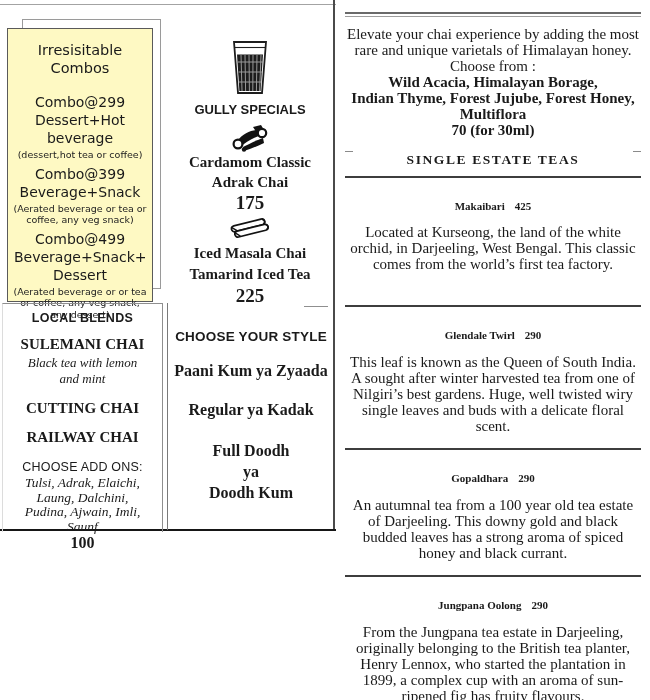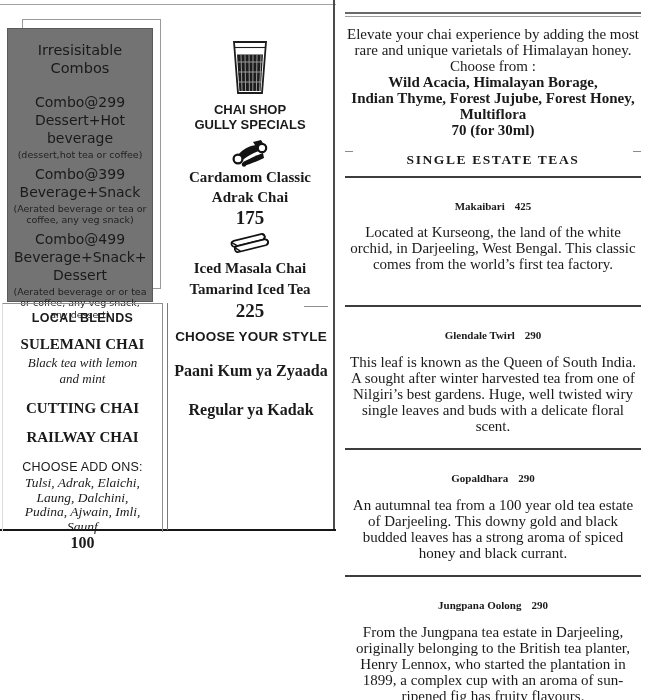--- a/index.html
+++ b/index.html
@@ -13,21 +13,21 @@
   .ctr{text-align:center;}
 
   
   #top-rule-left{left:0;top:4px;width:336px;border-top:1px solid #a3a3a3;}
   #page-divider{left:333px;top:0;width:0;height:531px;border-left:2px solid #4a4a4a;}
   #bottom-rule-left{left:0;top:529px;width:336px;border-top:2px solid #161616;}
 
   
   #combos-back{left:22px;top:19px;width:137px;height:268px;border:1px solid #9a9a9a;background:#fff;}
   #combos-box{
-    left:7px;top:28px;width:144px;height:264px;border:1px solid #5a5a5a;background:#737373;
+    left:7px;top:28px;width:144px;height:264px;border:1px solid #5a5a5a;background:#fef9c3;
     font-family:"DejaVu Sans", sans-serif;text-align:center;padding-top:8px;
   }
   .c-title{font-size:14.5px;line-height:18px;margin:4px 2px 16px;}
   .c-combo{font-size:14px;line-height:18px;margin-top:4px;}
   .c-name{font-size:14px;line-height:18px;padding:0 6px;}
   .c-note{font-size:9.5px;line-height:11.5px;margin:2px 4px 2px;color:#222;}
 
   
   #local-blends{
     left:2px;top:303px;width:159px;height:228px;
@@ -138,21 +138,20 @@
         <line x1="18" y1="15" x2="18.6" y2="51"></line>
       <line x1="22" y1="15" x2="22.4" y2="51"></line>
         <line x1="26" y1="15" x2="25.8" y2="51"></line>
       <line x1="30" y1="15" x2="29.4" y2="51"></line>
         <line x1="34" y1="15" x2="32.6" y2="51"></line>
       <line x1="11" y1="22" x2="35.4" y2="22"></line>
         <line x1="11.6" y1="32" x2="34.8" y2="32"></line>
         <line x1="12.2" y1="42" x2="34" y2="42"></line>
     </g>
   </svg>
-  <div class="ms-heading">CHAI SHOP</div>
   <div class="ms-heading">GULLY SPECIALS</div>
 
   <svg id="spices" width="38" height="29" viewBox="0 0 38 29">
     <path d="M6 17 C12 10 20 6 27 6 L30 11 C22 14 14 19 9 23 Z" fill="#121212"></path>
     <path d="M12 23 C18 20 26 16 32 14 L33 19 C27 22 19 25 13 27 Z" fill="#121212"></path>
     <path d="M22 3 L30 1 L33 6 L26 9 Z" fill="#121212"></path>
     <circle cx="31" cy="9" r="4.2" fill="#fff" stroke="#121212" stroke-width="2.2"></circle>
     <circle cx="7" cy="20" r="4.4" fill="#fff" stroke="#121212" stroke-width="2.2"></circle>
     <circle cx="13" cy="25.5" r="2.2" fill="#121212"></circle>
   </svg>
@@ -172,20 +171,25 @@
   <div class="ms-item iced">Iced Masala Chai</div>
   <div class="ms-item iced">Tamarind Iced Tea</div>
   <div class="ms-price">225</div>
 </div>
 
 <div class="abs" id="style-panel">
   <div id="style-top-dash"></div>
   <div class="st-heading">CHOOSE YOUR STYLE</div>
   <div class="st-option o1">Paani Kum ya Zyaada</div>
   <div class="st-option o2">Regular ya Kadak</div>
+  <div class="st-option o3">
+    <div>Full Doodh</div>
+    <div>ya</div>
+    <div>Doodh Kum</div>
+  </div>
 </div>
 
 <div class="abs" id="right-page">
   <div class="double-rule"></div>
 
   <p class="honey-intro">Elevate your chai experience by adding the most rare and unique varietals of Himalayan honey.</p>
   <div class="honey-choose">Choose from :</div>
   <div class="honey-bold">Wild Acacia, Himalayan Borage,</div>
   <div class="honey-bold">Indian Thyme, Forest Jujube, Forest Honey,</div>
   <div class="honey-bold">Multiflora</div>

